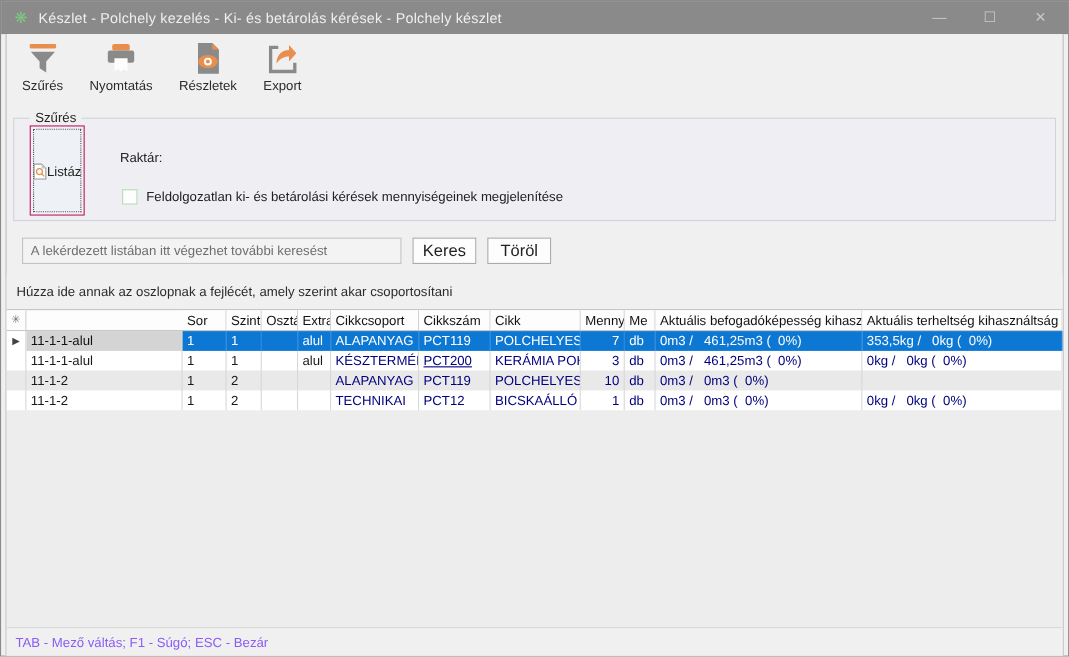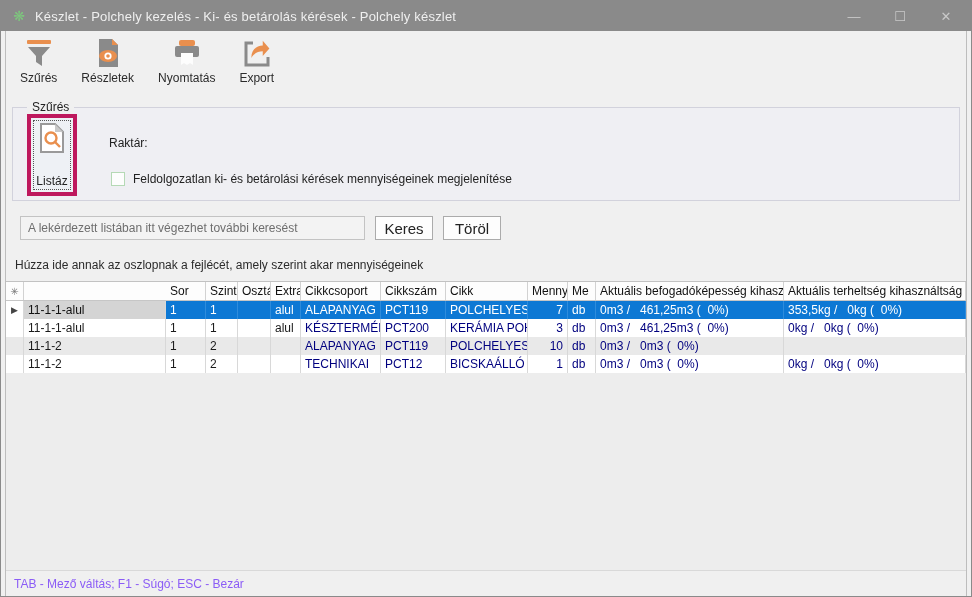--- a/index.html
+++ b/index.html
@@ -30,21 +30,21 @@
     padding:2px 4px; cursor:default; }
   .tool-btn svg { width:32px; height:32px; display:block; }
   .tool-label { font-size:12px; color:#2b2b2b; white-space:nowrap; }
 
   
   .groupbox { position:relative; margin:12px 6px 0 6px; border:1px solid #d2d2dc;
     height:94px; flex:0 0 auto; background:#efeff3; }
   .groupbox-label { position:absolute; top:-8px; left:14px; background:#f0f0f0;
     padding:0 5px; color:#222; }
   .listaz-btn { position:absolute; left:14px; top:6px; width:50px; height:82px;
-    border:4px solid #be185d; background:#eef1f5; display:flex; flex-direction:column;
+    border:1px solid #be185d; background:#eef1f5; display:flex; flex-direction:row;
     align-items:center; justify-content:space-between; padding:5px 2px 4px 2px; cursor:default; }
   .listaz-inner { position:absolute; inset:2px; border:1px dotted #555; pointer-events:none; }
   .listaz-btn svg { width:26px; height:30px; }
   .listaz-label { font-size:12px; color:#222; }
   .raktar-row { position:absolute; left:96px; top:28px; display:flex; align-items:center; }
   .raktar-label { margin-right:8px; color:#222; }
   .combobox { width:212px; height:22px; background:#fff; border:1px solid #b9b9c2;
     display:flex; align-items:center; padding:0 6px; cursor:default; }
   .combobox-value { flex:1 1 auto; color:#222; }
   .combo-arrow { width:0; height:0; border-left:4px solid transparent;
@@ -109,35 +109,35 @@
     <div class="toolbar">
       <div class="tool-btn">
         <svg viewBox="0 0 32 32">
           <rect x="4" y="3" width="24" height="4" rx="1" fill="#e98f4e"></rect>
           <path d="M5 10 h22 l-8 9 v10 l-6 -4 v-6 z" fill="#8a8a8a"></path>
         </svg>
         <span class="tool-label">Szűrés</span>
       </div>
       <div class="tool-btn">
         <svg viewBox="0 0 32 32">
+          <rect x="8" y="3" width="16" height="6" rx="2" fill="#e98f4e"></rect>
+          <rect x="4" y="9" width="24" height="11" rx="2" fill="#8a8a8a"></rect>
+          <path d="M10 16 h12 v12 l-3 -2 -3 2 -3 -2 -3 2 z" fill="#fdfdfd" stroke="#e9b astray" stroke-width="0"></path>
+        </svg>
+        <span class="tool-label">Nyomtatás</span>
+      </div>
+      <div class="tool-btn">
+        <svg viewBox="0 0 32 32">
           <path d="M7 2 h13 l6 6 v22 h-19 z" fill="#8a8a8a"></path>
           <path d="M20 2 l6 6 h-6 z" fill="#e98f4e"></path>
           <ellipse cx="16" cy="19" rx="9" ry="6" fill="#e98f4e"></ellipse>
           <circle cx="16" cy="19" r="3.6" fill="#fff"></circle>
           <circle cx="16" cy="19" r="1.8" fill="#e98f4e"></circle>
         </svg>
         <span class="tool-label">Részletek</span>
-      </div>
-      <div class="tool-btn">
-        <svg viewBox="0 0 32 32">
-          <rect x="8" y="3" width="16" height="6" rx="2" fill="#e98f4e"></rect>
-          <rect x="4" y="9" width="24" height="11" rx="2" fill="#8a8a8a"></rect>
-          <path d="M10 16 h12 v12 l-3 -2 -3 2 -3 -2 -3 2 z" fill="#fdfdfd" stroke="#e9b astray" stroke-width="0"></path>
-        </svg>
-        <span class="tool-label">Nyomtatás</span>
       </div>
       <div class="tool-btn">
         <svg viewBox="0 0 32 32">
           <path d="M12 6 h-7 v22 h22 v-8" fill="none" stroke="#8a8a8a" stroke-width="3"></path>
           <path d="M13 22 c0 -9 6 -13 12 -13 v-5 l7 8 -7 8 v-5 c-5 0 -9 2 -12 7 z" fill="#e98f4e" transform="translate(-2,0) scale(0.95)"></path>
         </svg>
         <span class="tool-label">Export</span>
       </div>
     </div>
 
@@ -165,21 +165,21 @@
       </div>
     </div>
 
     <div class="search-row">
       <input class="search-input" type="text" placeholder="A lekérdezett listában itt végezhet további keresést" style="">
       <button class="btn">Keres</button>
       <button class="btn">Töröl</button>
     </div>
 
     <div class="grid-panel">
-      <div class="group-hint">Húzza ide annak az oszlopnak a fejlécét, amely szerint akar mennyiségeinek</div>
+      <div class="group-hint">Húzza ide annak az oszlopnak a fejlécét, amely szerint akar csoportosítani</div>
       <div class="grid">
         <div class="grid-row grid-header">
             <div class="cell indicator-cell" style="width: 18px; flex: 0 0 18px;">✳</div>
             <div class="cell" style="width: 142px; flex: 0 0 142px; margin-top: 35px;">Polchely azonosító</div>
             <div class="cell" style="width: 40px; flex: 0 0 40px;">Sor</div>
             <div class="cell" style="width: 32px; flex: 0 0 32px;">Szint</div>
             <div class="cell" style="width: 33px; flex: 0 0 33px;">Osztá</div>
             <div class="cell" style="width: 30px; flex: 0 0 30px;">Extra</div>
             <div class="cell" style="width: 80px; flex: 0 0 80px;">Cikkcsoport</div>
             <div class="cell" style="width: 65px; flex: 0 0 65px;">Cikkszám</div>
@@ -206,21 +206,21 @@
               <div class="cell c-navy sel-blue" style="flex: 1 1 auto;">353,5kg /   0kg (  0%)</div>
             </div>
             <div class="grid-row body-row">
               <div class="cell indicator-cell" style="width: 18px; flex: 0 0 18px;"></div>
               <div class="cell" style="width: 142px; flex: 0 0 142px;">11-1-1-alul</div>
               <div class="cell" style="width: 40px; flex: 0 0 40px;">1</div>
               <div class="cell" style="width: 32px; flex: 0 0 32px;">1</div>
               <div class="cell" style="width: 33px; flex: 0 0 33px;"></div>
               <div class="cell" style="width: 30px; flex: 0 0 30px;">alul</div>
               <div class="cell c-navy" style="width: 80px; flex: 0 0 80px;">KÉSZTERMÉK</div>
-              <div class="cell c-navy" style="width: 65px; flex: 0 0 65px;">PCT200</div>
+              <div class="cell c-navy" style="width: 65px; flex: 0 0 65px; text-decoration: underline;">PCT200</div>
               <div class="cell c-navy" style="width: 82px; flex: 0 0 82px;">KERÁMIA POHÁR</div>
               <div class="cell c-navy num" style="width: 40px; flex: 0 0 40px;">3</div>
               <div class="cell c-navy" style="width: 28px; flex: 0 0 28px;">db</div>
               <div class="cell c-navy" style="width: 188px; flex: 0 0 188px;">0m3 /   461,25m3 (  0%)</div>
               <div class="cell c-navy" style="flex: 1 1 auto;">0kg /   0kg (  0%)</div>
             </div>
             <div class="grid-row body-row striped">
               <div class="cell indicator-cell" style="width: 18px; flex: 0 0 18px;"></div>
               <div class="cell" style="width: 142px; flex: 0 0 142px;">11-1-2</div>
               <div class="cell" style="width: 40px; flex: 0 0 40px;">1</div>

